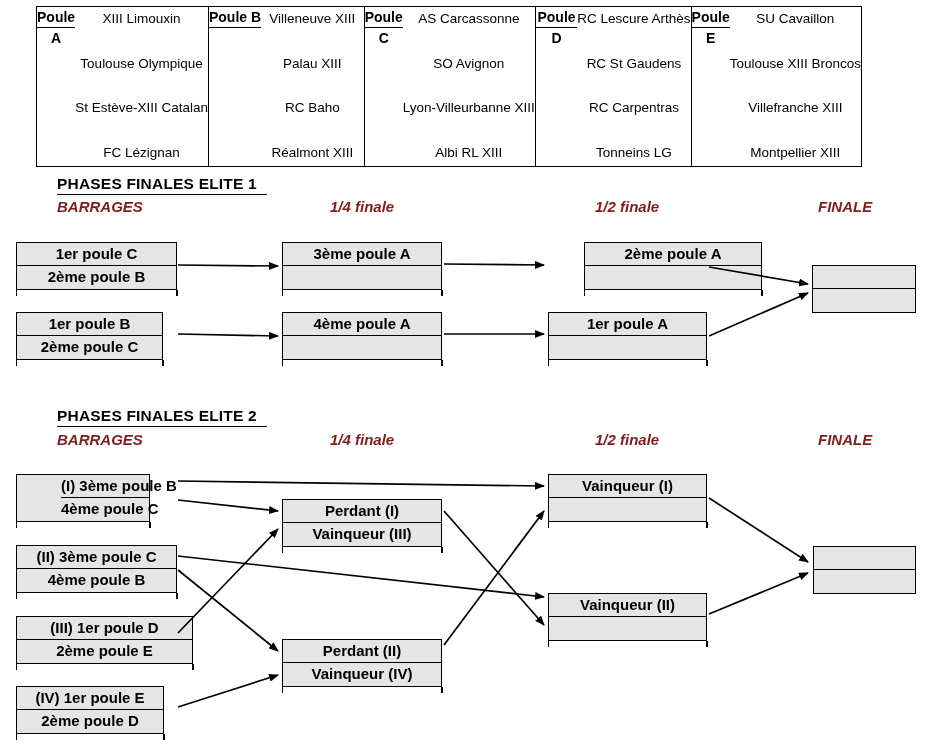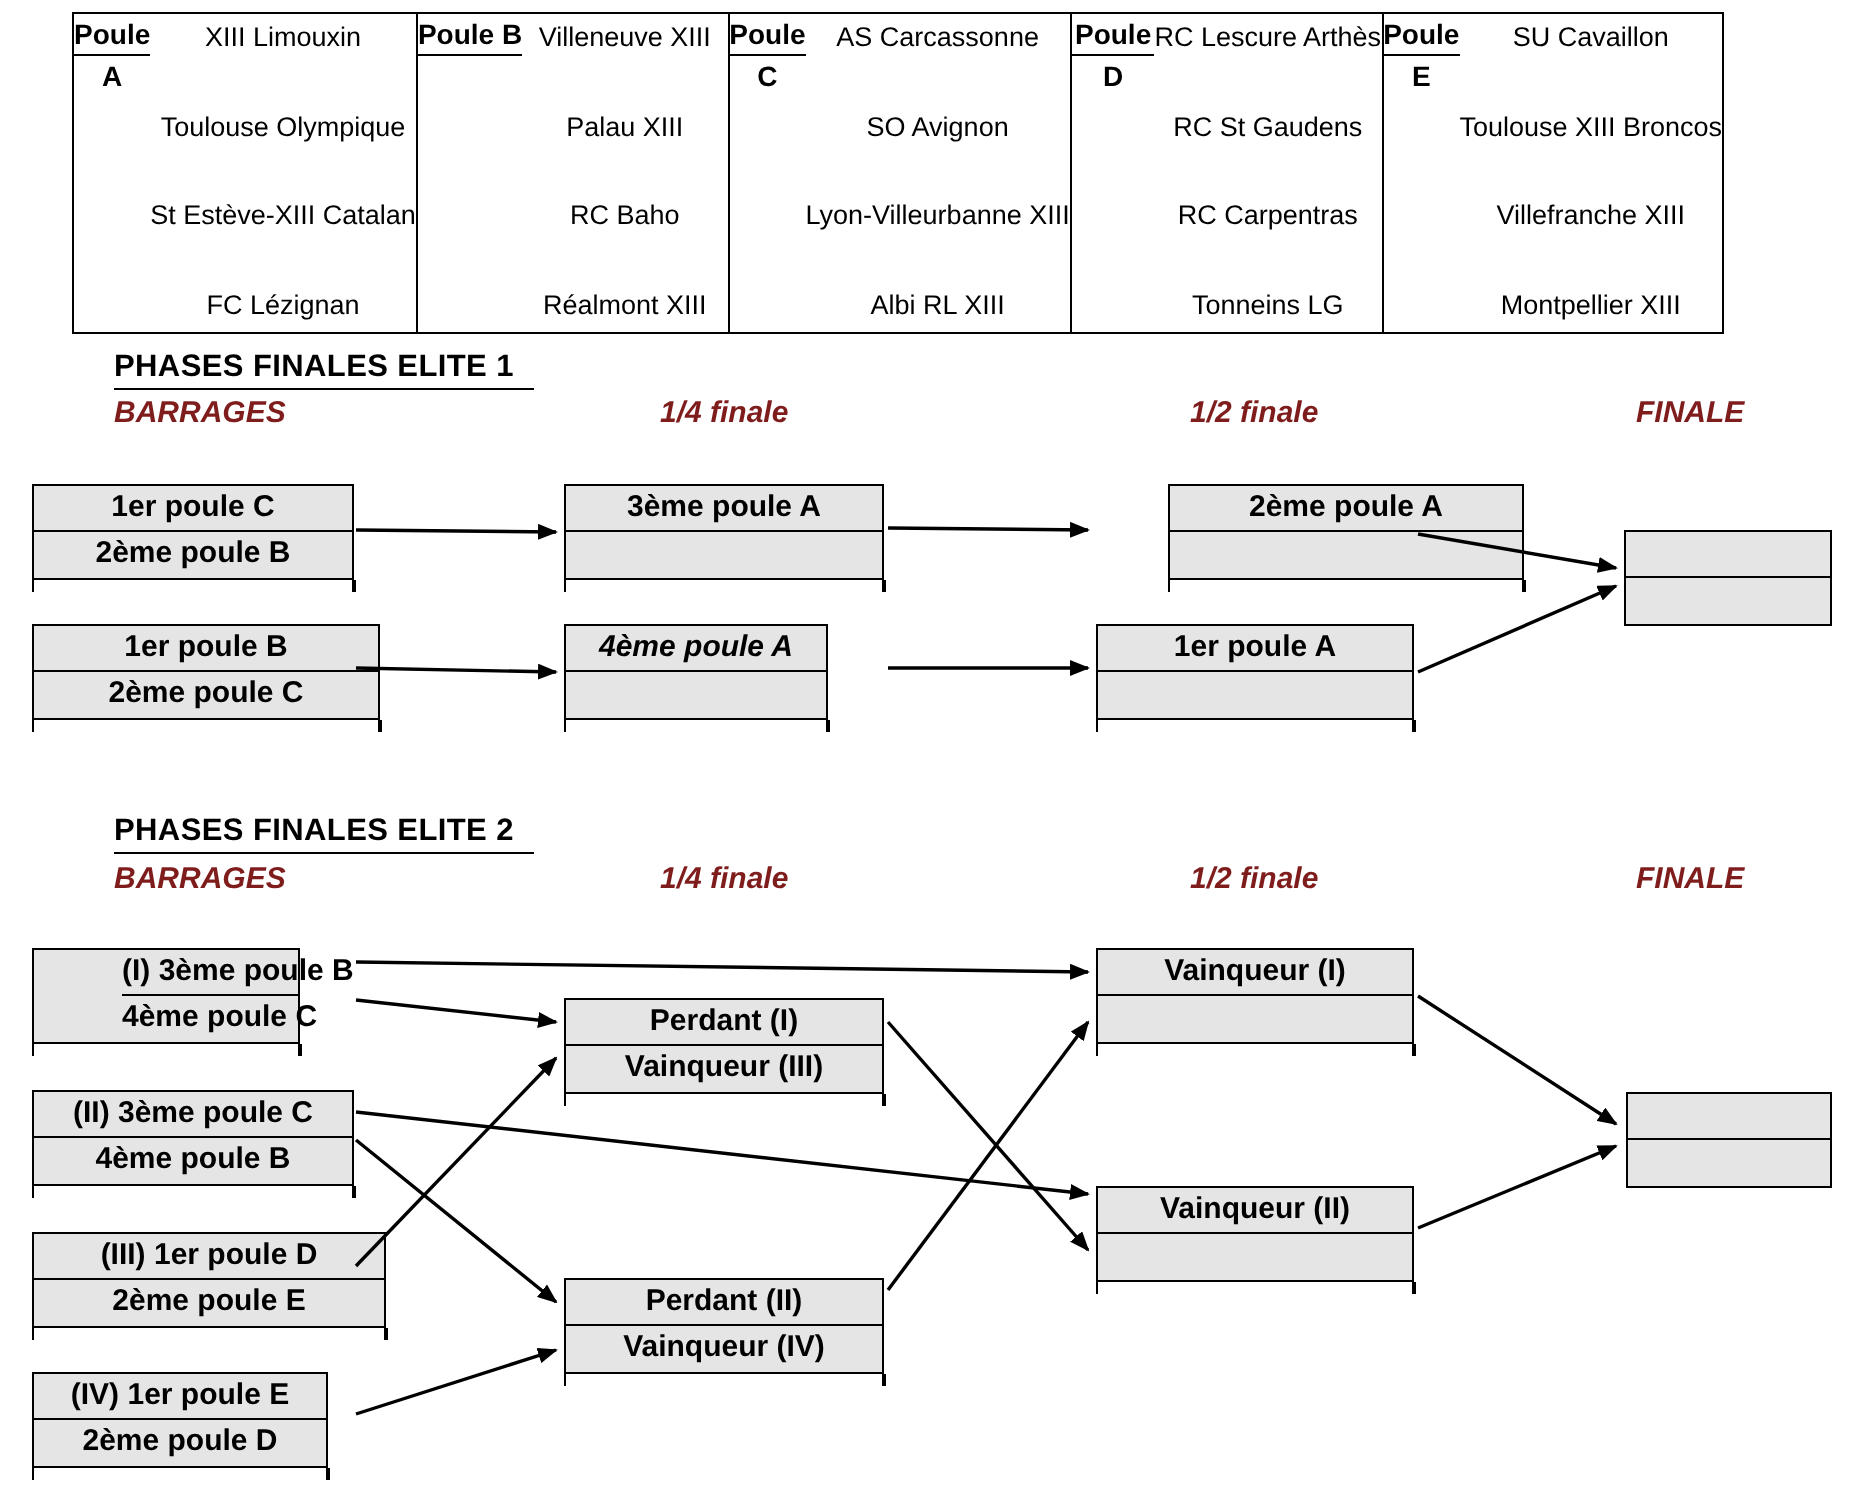--- a/index.html
+++ b/index.html
@@ -105,29 +105,29 @@
   <div class="sec-title" style="top:175px;">PHASES FINALES ELITE 1</div>
   <div class="stage-label" style="left:57px;top:198px;">BARRAGES</div>
   <div class="stage-label" style="left:330px;top:198px;">1/4 finale</div>
   <div class="stage-label" style="left:595px;top:198px;">1/2 finale</div>
   <div class="stage-label" style="left:818px;top:198px;">FINALE</div>
 
   <div class="bbox stub" style="left:16px;top:242px;width:161px;">
     <div class="row top">1er poule C</div>
     <div class="row">2ème poule B</div>
   </div>
-  <div class="bbox stub" style="left:16px;top:312px;width:174px;">
+  <div class="bbox stub" style="left:16px;top:312px;width:147px;">
     <div class="row top">1er poule B</div>
     <div class="row">2ème poule C</div>
   </div>
   <div class="bbox stub" style="left:282px;top:242px;width:160px;">
     <div class="row top">3ème poule A</div>
     <div class="row"></div>
   </div>
-  <div class="bbox stub" style="left:282px;top:312px;width:132px;font-style:italic;">
+  <div class="bbox stub" style="left:282px;top:312px;width:160px;">
     <div class="row top">4ème poule A</div>
     <div class="row"></div>
   </div>
   <div class="bbox stub" style="left:548px;top:242px;width:178px;margin-left:36px;">
     <div class="row top">2ème poule A</div>
     <div class="row"></div>
   </div>
   <div class="bbox stub" style="left:548px;top:312px;width:159px;">
     <div class="row top">1er poule A</div>
     <div class="row"></div>

